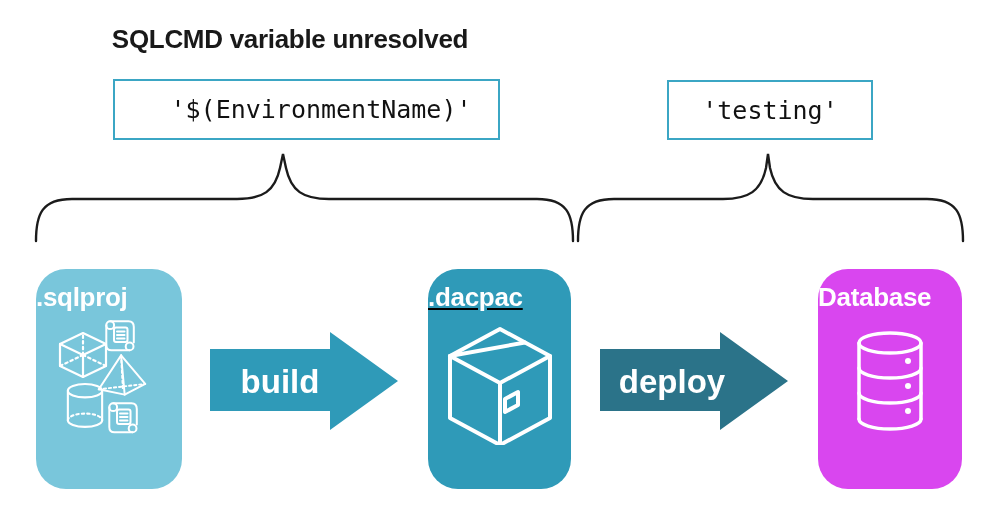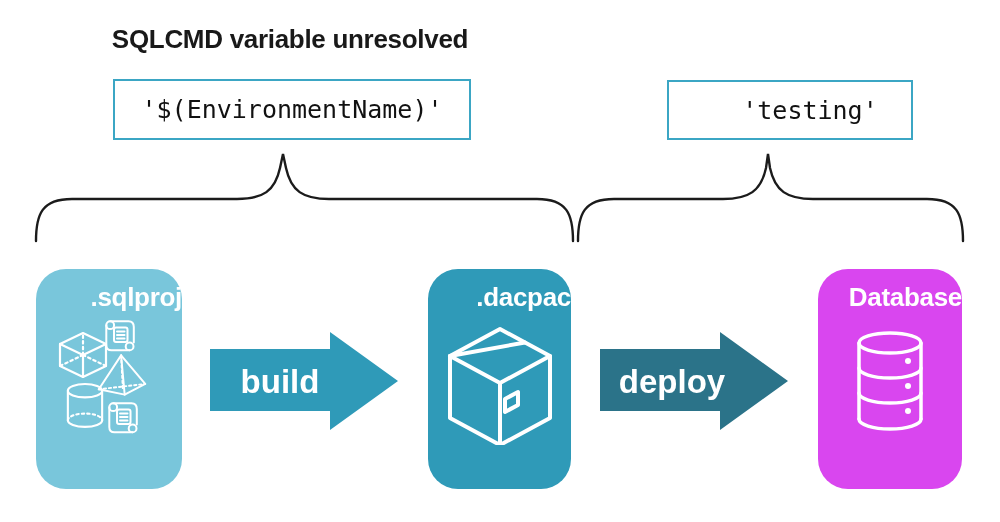--- a/index.html
+++ b/index.html
@@ -23,21 +23,21 @@
   #code-right { left:667px; top:80px; width:202px; height:56px; }
   .braces { position:absolute; left:0; top:0; }
   .braces path { fill:none; stroke:#1B1B1B; stroke-width:2.4; stroke-linecap:round; }
   .node {
     position:absolute; top:269px; height:220px; border-radius:30px;
   }
   #node-sqlproj  { left:36px;  width:146px; background:#79C6DB; }
   #node-dacpac   { left:428px; width:143px; background:#2F9AB8; }
   #node-database { left:818px; width:144px; background:#25748C; }
   .node-label {
-    text-align:right; margin-top:13px; font-size:26px; font-weight:bold;
+    text-align:left; margin-top:13px; font-size:26px; font-weight:bold;
     color:#ffffff; letter-spacing:-0.3px;
   }
   .node-icons { position:absolute; }
   #sqlproj-icons  { left:21px; top:49px; }
   #dacpac-icon    { left:17px; top:51px; }
   #database-icon  { left:34px; top:62px; }
   .arrow { position:absolute; top:332px; }
   #arrow-build  { left:210px; }
   #arrow-deploy { left:600px; }
   .arrow text {
@@ -105,24 +105,24 @@
         <circle cx="56" cy="80" r="3" fill="#FFFFFF" stroke="none"></circle>
       </g>
     </symbol>
   </defs>
 </svg>
 
 <div class="canvas">
 
   <div class="heading" id="heading-left">SQLCMD variable unresolved</div>
 
-  <div class="code-box" id="code-left" style="border-color: rgb(59, 166, 196);">
+  <div class="code-box" id="code-left" style="border-color: rgb(59, 166, 196); padding-left: 29px;">
     <span>'$(EnvironmentName)'</span>
   </div>
-  <div class="code-box" id="code-right" style="border-color: rgb(59, 166, 196); padding-left: 40px;">
+  <div class="code-box" id="code-right" style="border-color: rgb(59, 166, 196);">
     <span>'testing'</span>
   </div>
 
   <svg class="braces" width="1000" height="522" viewBox="0 0 1000 522">
     <path d="M36 241 C36 214 42 199 72 199 L237 199 C263 199 275 191 280 168 L283 154 L286 168 C291 191 303 199 329 199 L537 199 C567 199 573 214 573 241"></path>
     <path d="M578 241 C578 214 584 199 614 199 L723 199 C749 199 761 191 766 168 L768 154 L770 168 C775 191 787 199 813 199 L927 199 C957 199 963 214 963 241"></path>
   </svg>
 
   <div class="node" id="node-sqlproj" style="background: rgb(121, 198, 219);">
     <div class="node-label">.sqlproj</div>
@@ -133,21 +133,21 @@
       <use href="#ic-cylinder" x="8" y="63" width="40" height="48" stroke="#FFFFFF" fill="none"></use>
       <use href="#ic-scroll" x="49" y="82" width="34" height="36" stroke="#FFFFFF" fill="none"></use>
     </svg>
   </div>
 
   <svg class="arrow" id="arrow-build" width="190" height="98" viewBox="0 0 190 98">
     <polygon points="0,17 120,17 120,0 188,49 120,98 120,79 0,79" fill="#2F9AB8"></polygon>
     <text x="70" y="61" text-anchor="middle">build</text>
   </svg>
 
-  <div class="node" id="node-dacpac" style="background: rgb(47, 154, 184);">
+  <div class="node" id="node-dacpac" style="background: rgb(47, 154, 184); text-decoration: underline;">
     <div class="node-label">.dacpac</div>
     <svg class="node-icons" id="dacpac-icon" width="110" height="128" viewBox="0 0 110 128">
       <use href="#ic-package" x="0" y="3" width="110" height="122" stroke="#FFFFFF" fill="none"></use>
     </svg>
   </div>
 
   <svg class="arrow" id="arrow-deploy" width="190" height="98" viewBox="0 0 190 98">
     <polygon points="0,17 120,17 120,0 188,49 120,98 120,79 0,79" fill="#2B7389"></polygon>
     <text x="72" y="61" text-anchor="middle">deploy</text>
   </svg>

